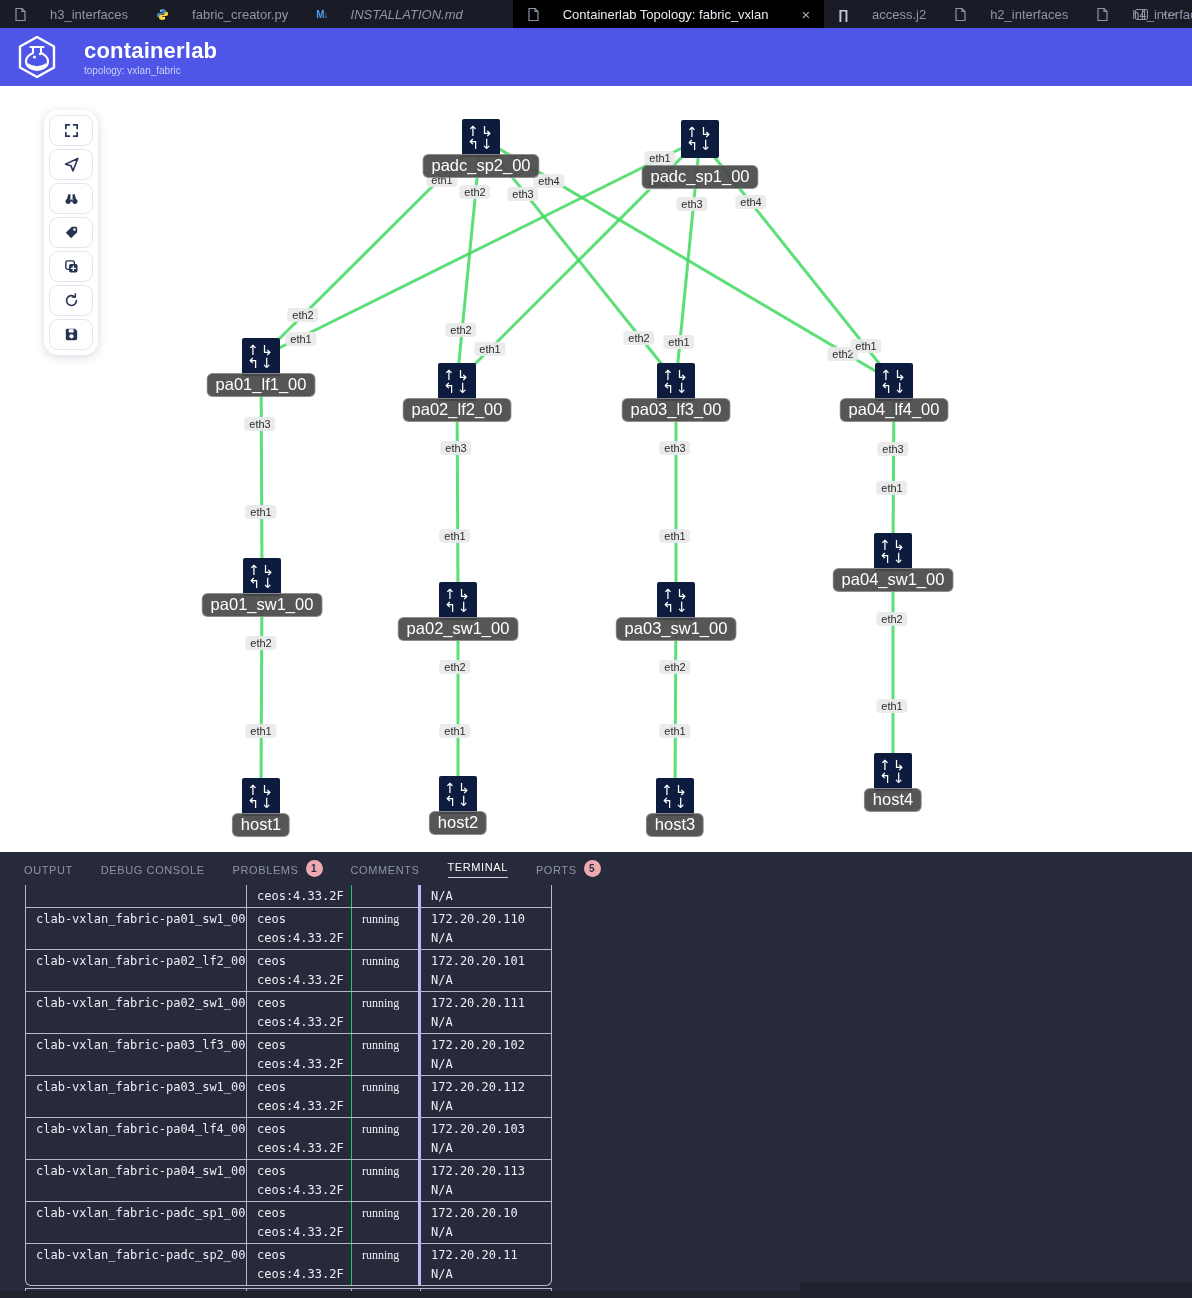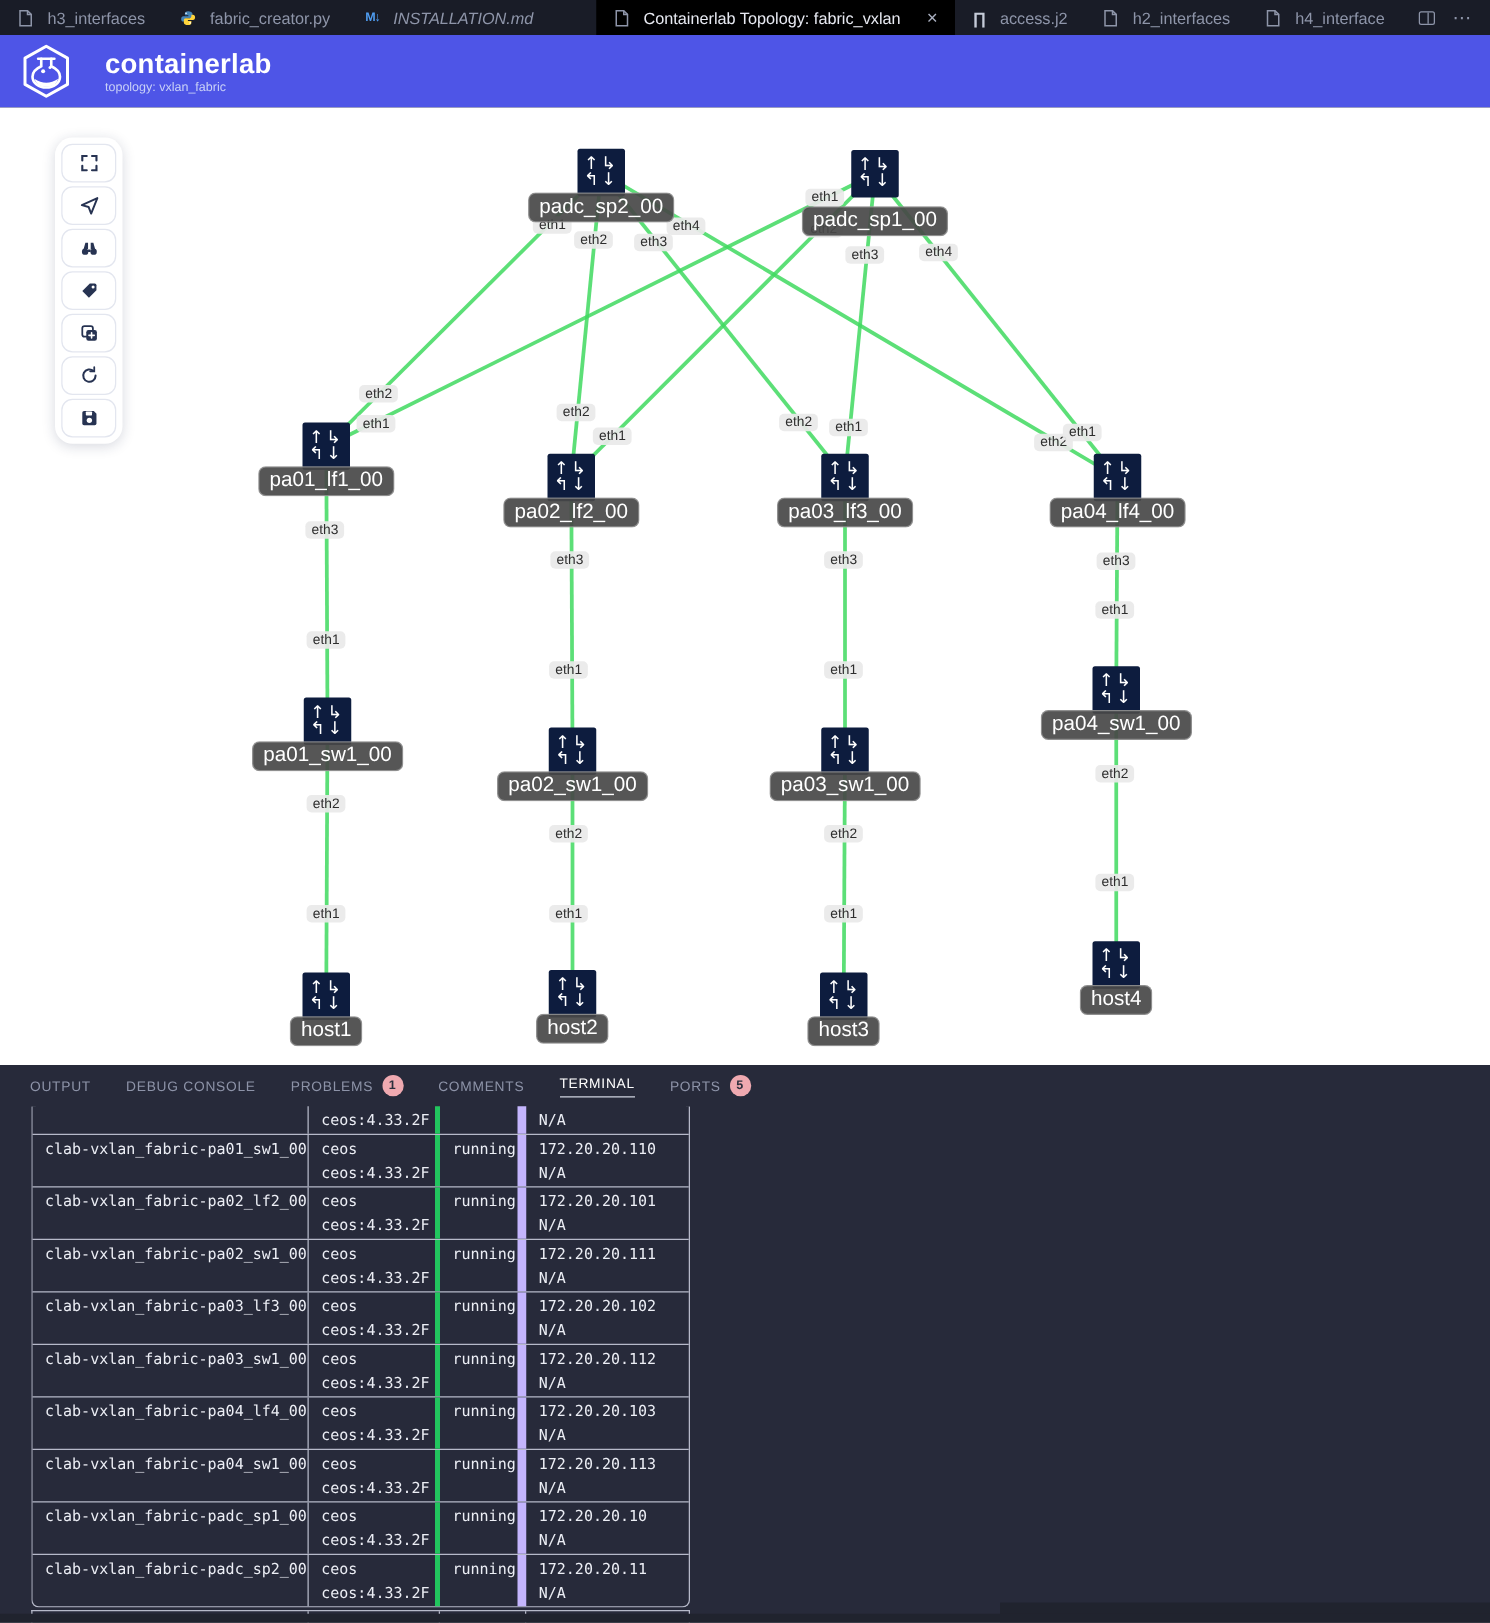--- a/index.html
+++ b/index.html
@@ -4,21 +4,21 @@
 <style>
   * { margin:0; padding:0; box-sizing:border-box; }
   html,body { width:1192px; height:1298px; overflow:hidden; background:#191c27;
               font-family:"Liberation Sans", sans-serif; }
   #app { position:relative; width:1192px; height:1298px; }
 
   
   .tabbar { position:absolute; left:0; top:0; width:1192px; height:28px;
             background:#191c27; display:flex; align-items:stretch; }
   .tabbar-left { display:flex; flex:1; min-width:0; }
-  .etab { display:flex; align-items:center; gap:11px; padding:0 14px; font-size:13px;
+  .etab { display:flex; align-items:center; gap:23px; padding:0 14px; font-size:13px;
           color:#8e95a9; white-space:nowrap; cursor:pointer; }
   .etab.active { background:#000000; color:#e8eaf2;margin-left:36px; }
   .etab .lbl.italic { font-style:italic; }
   .etab .close { margin-left:10px; font-size:15px; color:#aab0c0; }
   .ficon { width:13px; height:15px; flex:0 0 auto; }
   .md-ico { color:#4f9cf0; font-size:10px; font-weight:bold; letter-spacing:-1px; }
   .jinja-ico { color:#c5cbd8; font-size:13px; font-weight:bold; }
   .tab-actions { display:flex; align-items:center; gap:14px; padding:0 14px; color:#8e95a9; }
   .split-ico { width:13px; height:11px; border:1.4px solid #8e95a9; border-radius:2px; position:relative; }
   .split-ico::after { content:""; position:absolute; left:50%; top:0; bottom:0; width:1.4px; background:#8e95a9; }
@@ -65,22 +65,22 @@
 
   .ttable { position:absolute; left:25px; top:33px; width:527px;
             border-left:1px solid #b6b9c9; border-right:1px solid #b6b9c9;
             border-bottom:1px solid #b6b9c9; border-radius:0 0 6px 6px;
             font-family:"DejaVu Sans Mono","Liberation Mono",monospace; font-size:12px;
             color:#eceef5; }
   .trow { display:flex; border-top:1px solid #b6b9c9; height:42px; }
   .trow.partial { border-top:none; height:22px; }
   .tcell { padding:2px 10px; line-height:19px; white-space:nowrap; overflow:hidden; }
   .c1 { width:221px; border-right:1px solid #b6b9c9; }
-  .c2 { width:105px; border-right:4px solid #22c55e; }
-  .c3 { width:69px;  border-right:7px solid #c4b5fd; }
+  .c2 { width:105px; border-right:1px solid #22c55e; }
+  .c3 { width:69px;  border-right:3px solid #c4b5fd;font-family:Liberation Serif, serif; }
   .c4 { width:130px; }
   .sliver { position:absolute; left:25px; top:436px; width:527px; height:10px;
             border:1px solid #b6b9c9; border-bottom:none; display:flex; }
   .sliver div { border-right:1px solid #b6b9c9; height:100%; }
   .dark-strip-right { position:absolute; left:800px; top:430px; width:392px; height:16px; background:#20232e; }
   .dark-strip-bottom { position:absolute; left:0; top:439px; width:1192px; height:7px; background:#20232e; }
 </style>
 </head>
 <body>
 

